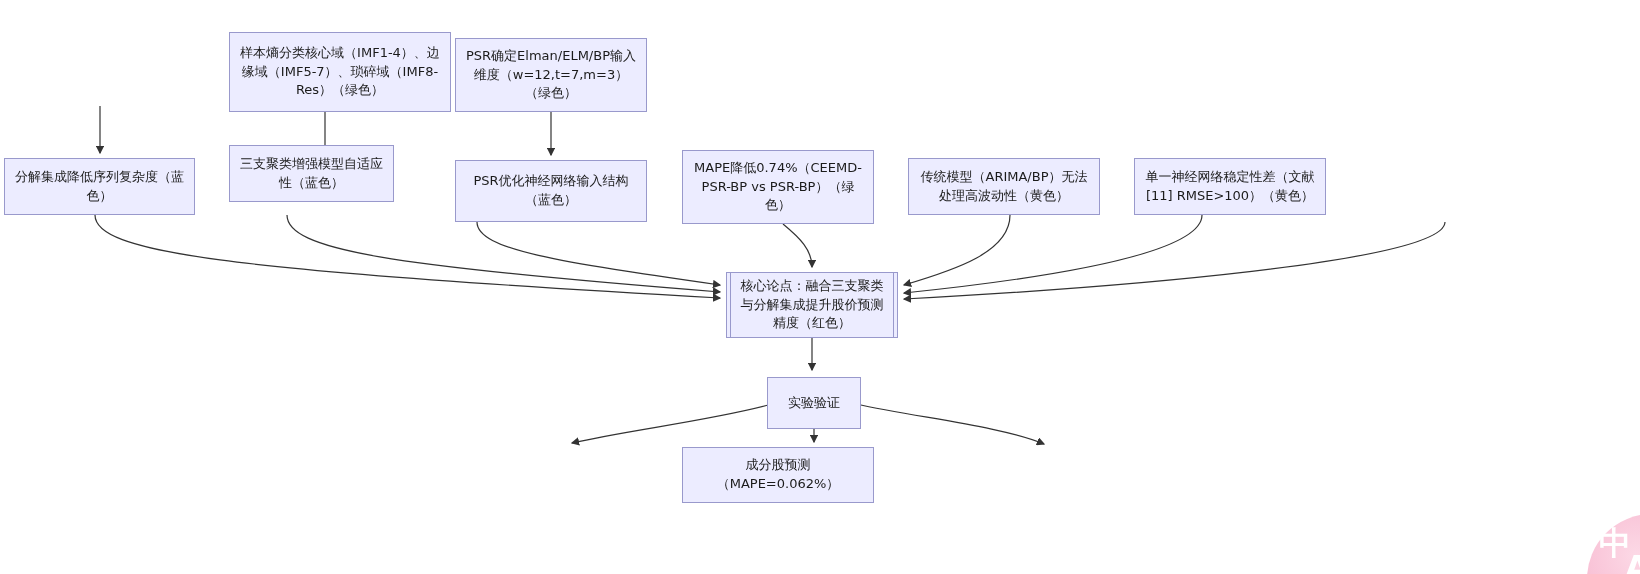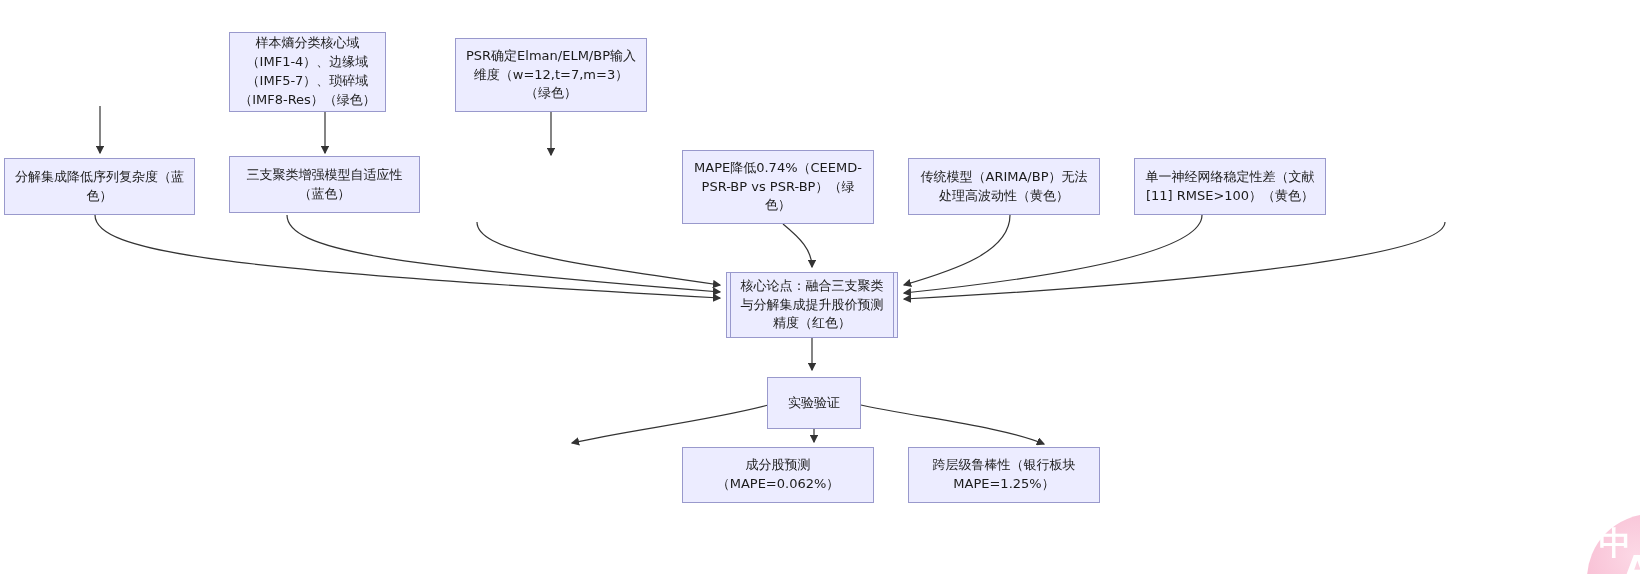--- a/index.html
+++ b/index.html
@@ -55,32 +55,35 @@
       <path d="M1445,222 C1445,262 1110,288 904,299" marker-end="url(#arrow)"></path>
 
       <path d="M812,338 L812,370" marker-end="url(#arrow)"></path>
 
       <path d="M772,404 C715,420 628,430 572,443" marker-end="url(#arrow)"></path>
       <path d="M814,411 L814,442" marker-end="url(#arrow)"></path>
       <path d="M856,404 C920,418 1000,426 1044,444" marker-end="url(#arrow)"></path>
     </g>
   </svg>
 
-  <div class="node" style="left:229px;top:32px;width:157px;height:80px">
+  <div class="node" style="left:229px;top:32px;width:222px;height:80px">
     <span>样本熵分类核心域（IMF1-4）、边缘域（IMF5-7）、琐碎域（IMF8-Res）（绿色）</span>
   </div>
   <div class="node" style="left:455px;top:38px;width:192px;height:74px">
     <span>PSR确定Elman/ELM/BP输入维度（w=12,t=7,m=3）（绿色）</span>
   </div>
 
   <div class="node" style="left:4px;top:158px;width:191px;height:57px">
     <span>分解集成降低序列复杂度（蓝色）</span>
   </div>
-  <div class="node" style="left:229px;top:156px;width:191px;height:57px">
+  <div class="node" style="left:229px;top:145px;width:165px;height:57px">
     <span>三支聚类增强模型自适应性（蓝色）</span>
+  </div>
+  <div class="node" style="left:455px;top:160px;width:192px;height:62px">
+    <span>PSR优化神经网络输入结构（蓝色）</span>
   </div>
   <div class="node" style="left:682px;top:150px;width:192px;height:74px">
     <span>MAPE降低0.74%（CEEMD-PSR-BP vs PSR-BP）（绿色）</span>
   </div>
   <div class="node" style="left:908px;top:158px;width:192px;height:57px">
     <span>传统模型（ARIMA/BP）无法处理高波动性（黄色）</span>
   </div>
   <div class="node" style="left:1134px;top:158px;width:192px;height:57px">
     <span>单一神经网络稳定性差（文献[11] RMSE&gt;100）（黄色）</span>
   </div>
@@ -89,22 +92,19 @@
     <span>核心论点：融合三支聚类与分解集成提升股价预测精度（红色）</span>
   </div>
 
   <div class="node" style="left:767px;top:377px;width:94px;height:52px">
     <span>实验验证</span>
   </div>
 
   <div class="node" style="left:682px;top:447px;width:192px;height:56px">
     <span>成分股预测（MAPE=0.062%）</span>
   </div>
-  <div class="node" style="left:908px;top:447px;width:192px;height:56px">
-    <span>跨层级鲁棒性（银行板块 MAPE=1.25%）</span>
-  </div>
 
   <div class="translate-btn">
     <span class="t-zh">中</span>
     <span class="t-en">A</span>
   </div>
 
 </div>
 
 </body></html>

